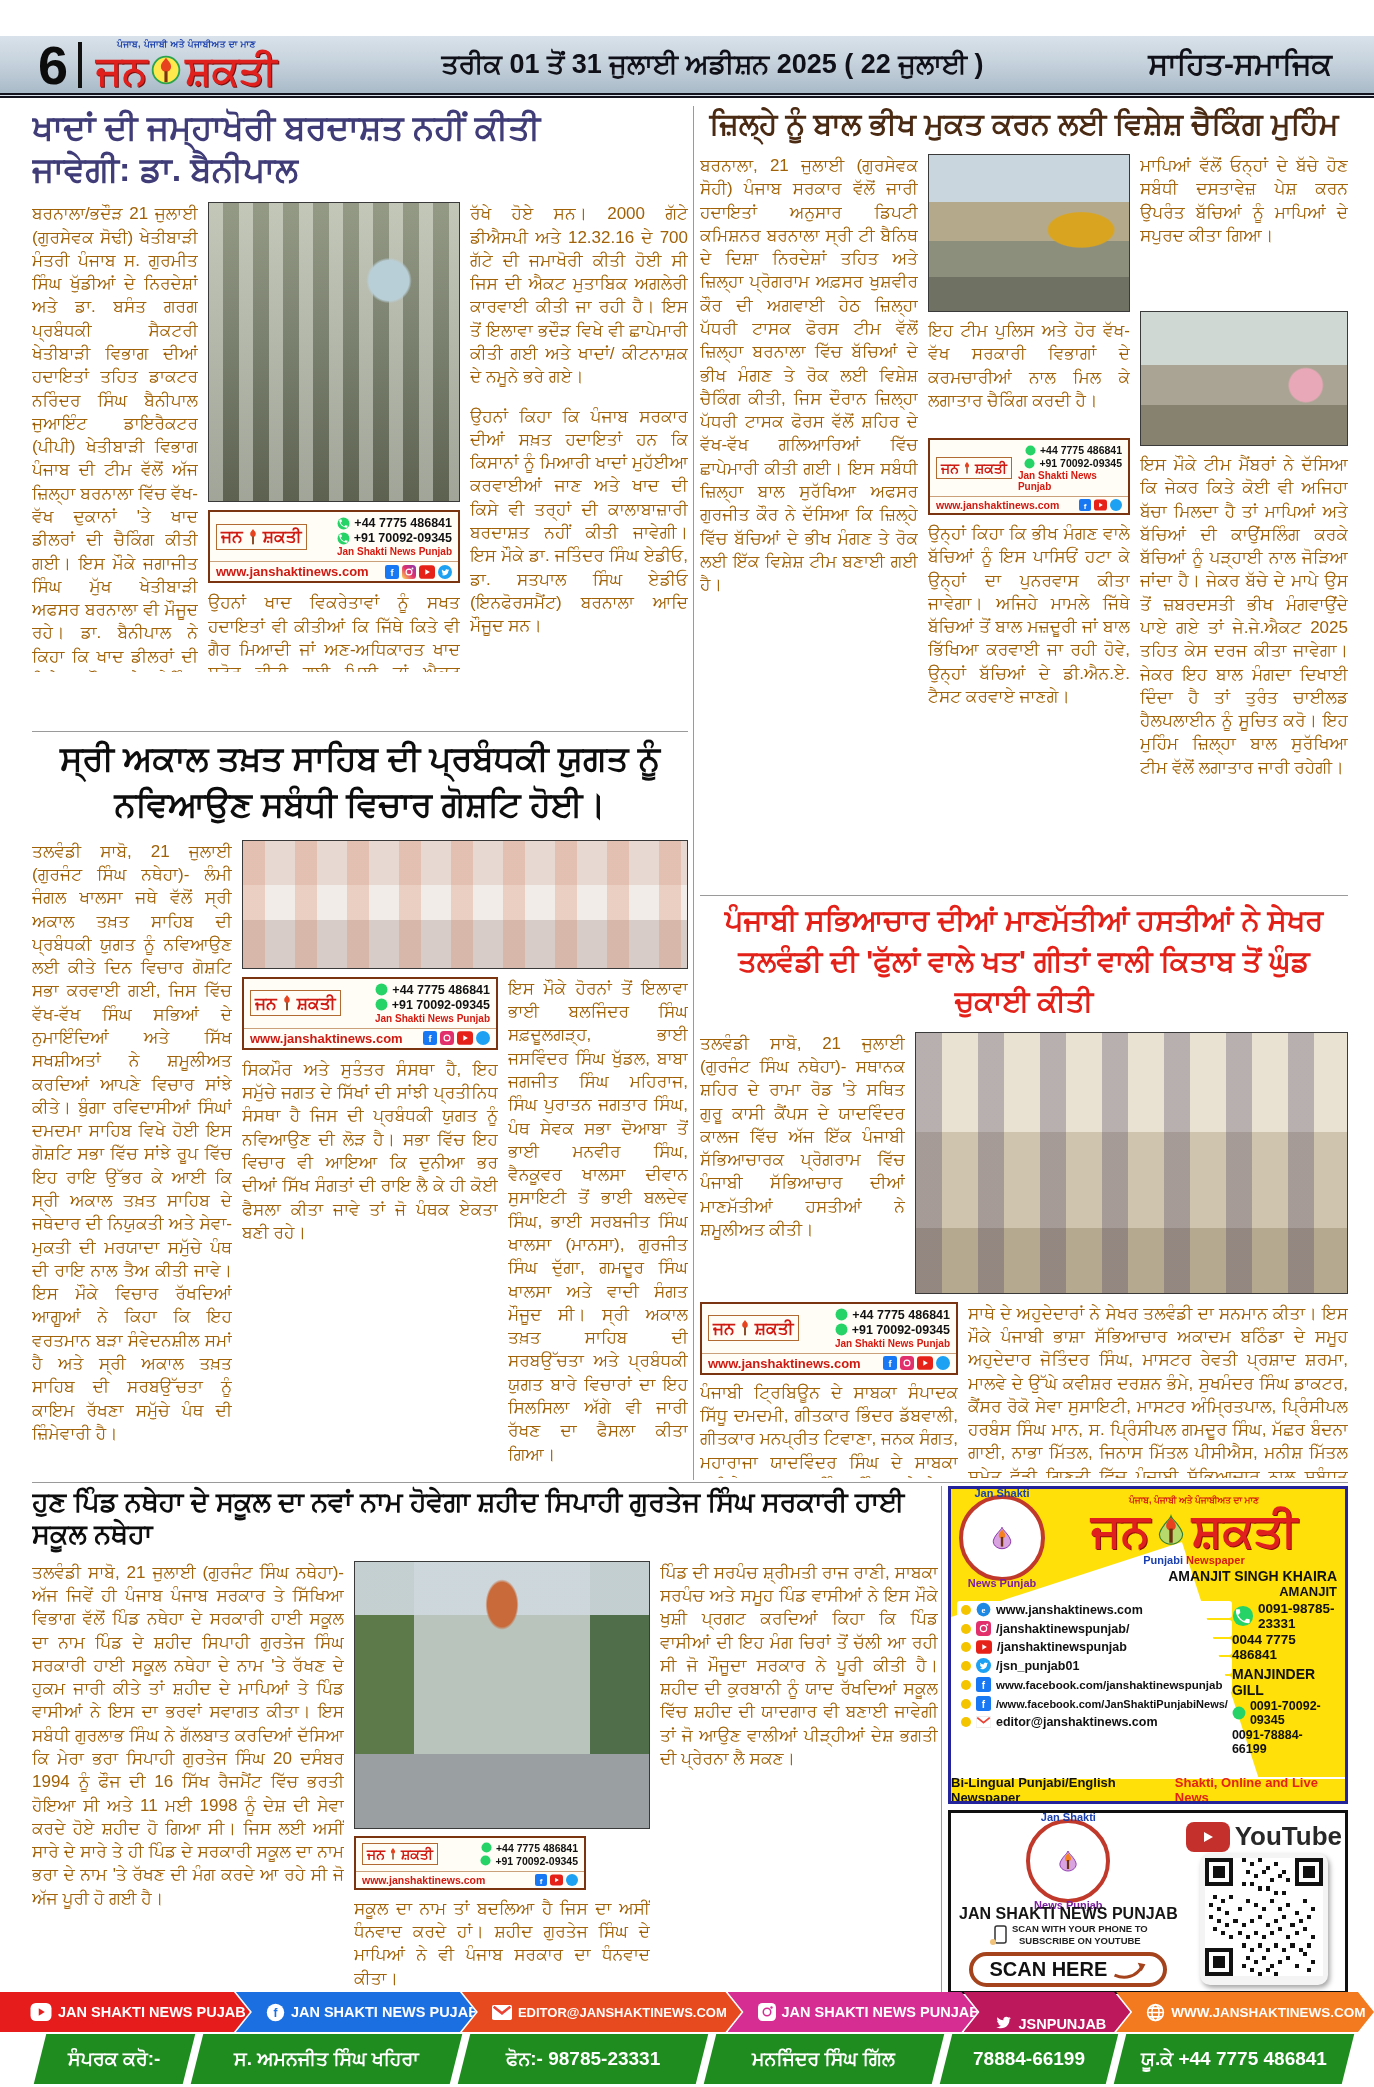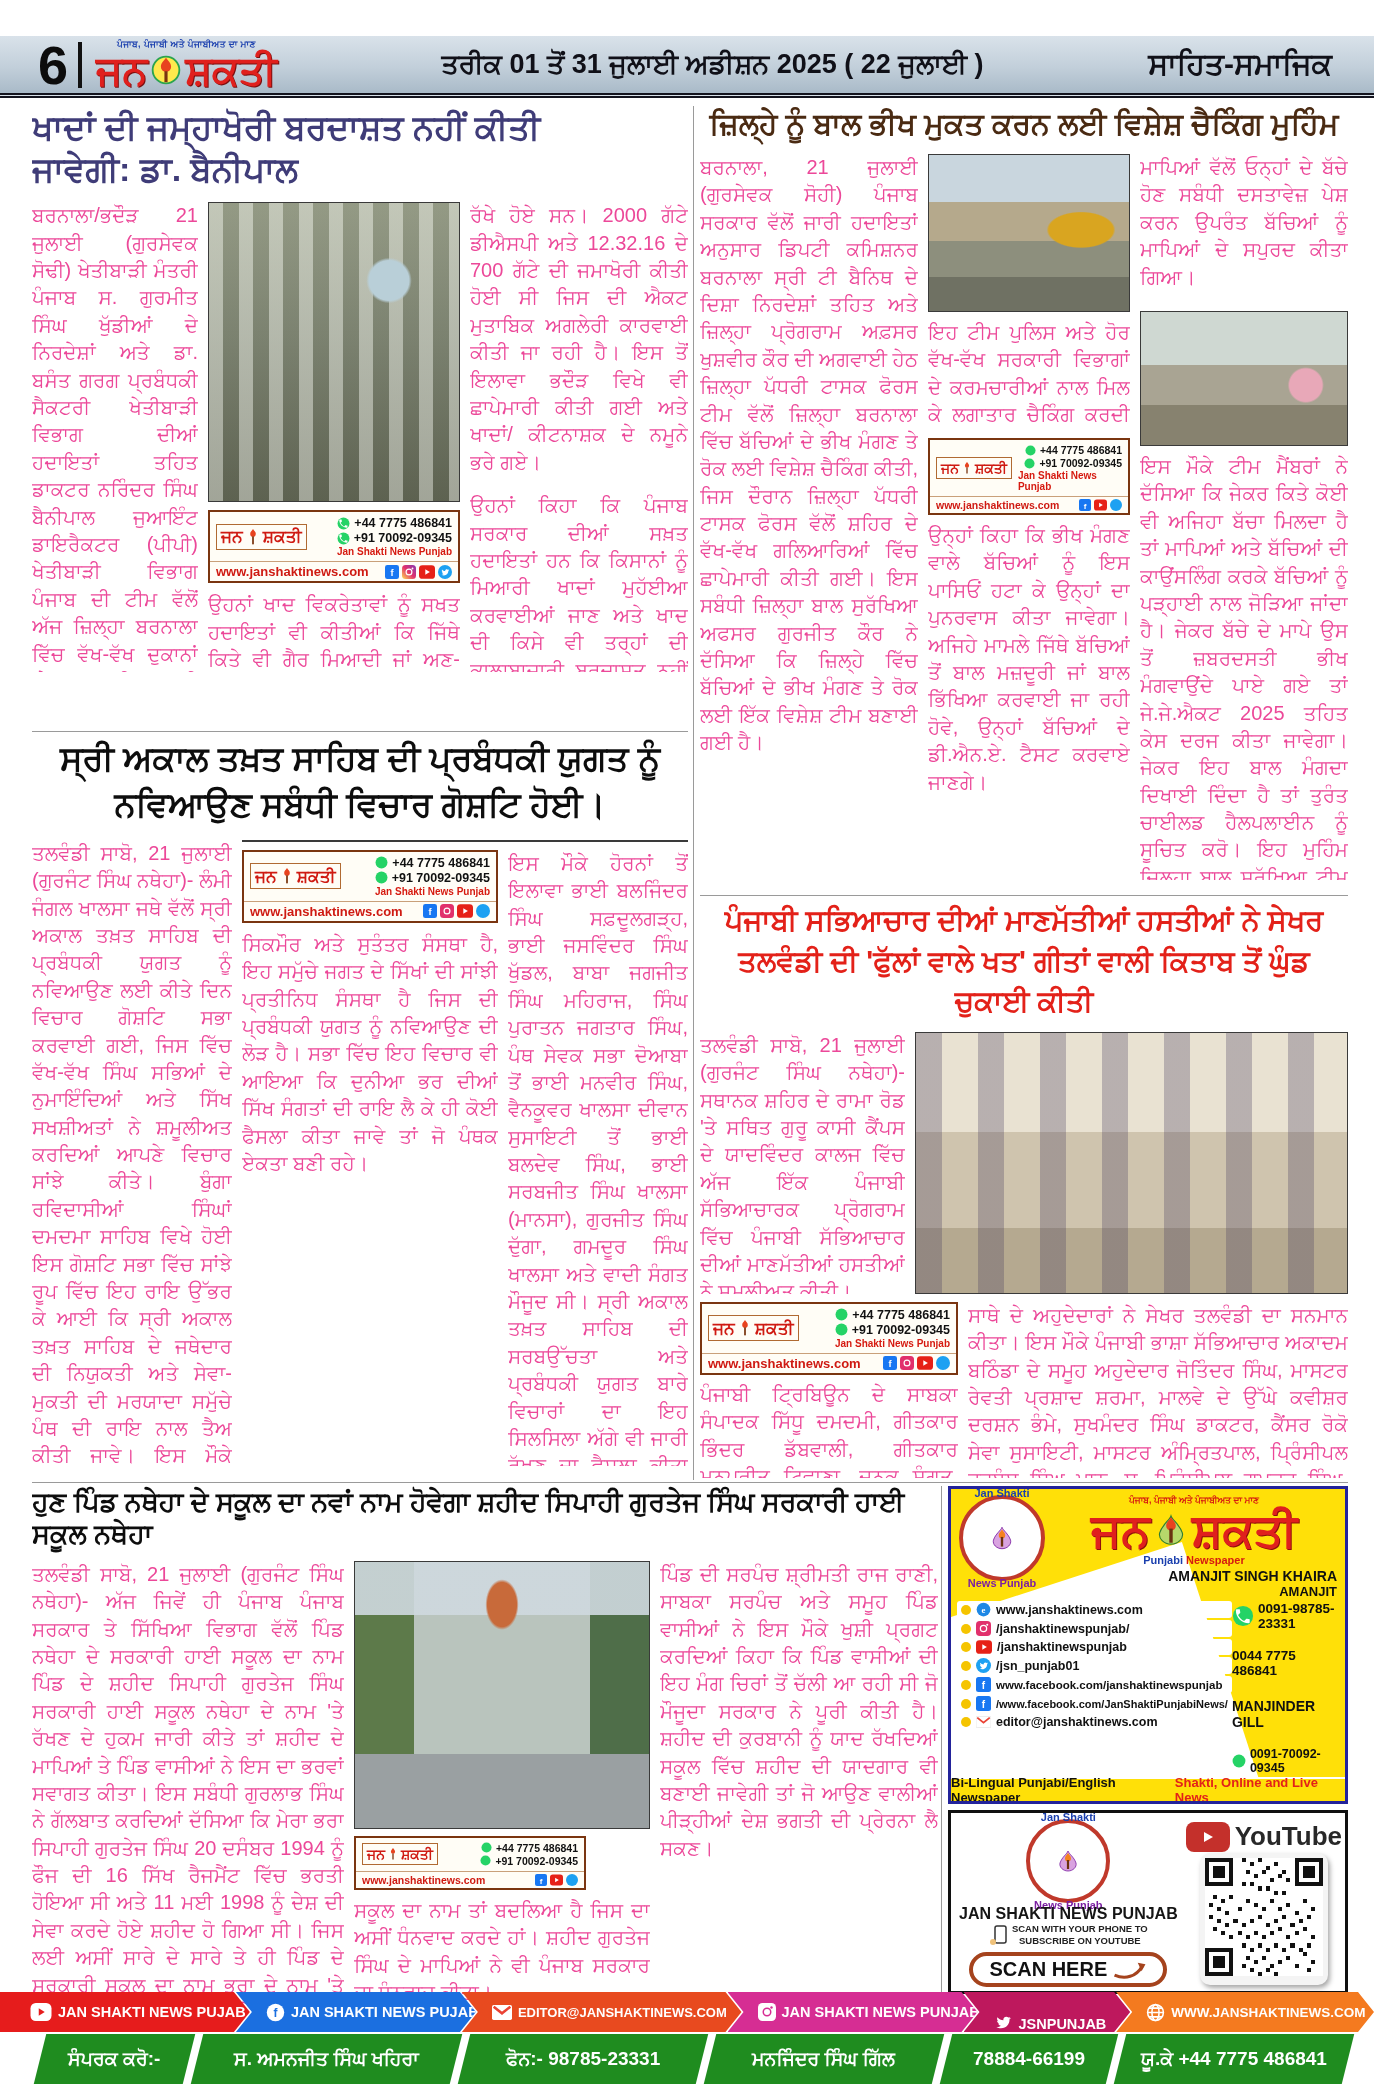--- a/index.html
+++ b/index.html
@@ -16,21 +16,21 @@
   }
   .pageno { font-size:54px; font-weight:800; color:#0c0c0c; margin-left:38px; line-height:1; }
   .pagebar { width:4px; height:46px; background:#111; margin:0 14px 0 10px; }
   .mast { display:flex; flex-direction:column; align-items:center; }
   .mast-tag { font-size:9px; color:#1a3fae; font-weight:700; letter-spacing:.4px; }
   .mast-row { display:flex; align-items:center; gap:4px; }
   .mast-word { font-size:40px; font-weight:800; color:#e0201d; text-shadow:1px 1px 0 #7a0f0f; line-height:1; }
   .dateline { flex:1; text-align:center; font-size:27px; font-weight:800; color:#101018; }
   .section { margin-right:42px; font-size:30px; font-weight:800; color:#101018; }
   
-  .txt { font-size:20px; line-height:1.37; text-align:justify; color:#ec4899; word-break:break-word; }
+  .txt { font-size:17px; line-height:1.37; text-align:justify; color:#a16207; word-break:break-word; }
   .col { overflow:hidden; }
   .photo { border:1px solid #3a3a3a; width:100%; }
   .hairline { position:absolute; background:#9a9a9a; }
   
   .hl-navy  { color:#3f3c78; font-size:34px; font-weight:800; line-height:1.24; }
   .hl-brown { color:#4a2a12; font-size:30px; font-weight:800; text-align:center; line-height:1.2; }
   .hl-black { color:#0d0d0d; font-size:34px; font-weight:800; text-align:center; line-height:1.35; }
   .hl-red   { color:#e32119; font-size:29px; font-weight:800; text-align:center; line-height:1.4; }
   .hl-black-sm { color:#0d0d0d; font-size:27px; font-weight:800; line-height:1.2; }
   
@@ -93,21 +93,21 @@
   .yp-tag { font-size:9px; color:#d61a10; font-weight:800; }
   .yp-title { display:flex; align-items:center; gap:4px; }
   .yp-title .big { font-size:46px; font-weight:800; color:#e0201d; text-shadow:1px 1px 0 #8d0f0b; line-height:1.05; }
   .yp-sub { font-size:11px; font-weight:800; color:#1a3fae; }
   .yp-sub em { color:#d61a10; font-style:normal; }
   .yp-mid { position:relative; display:flex; padding:2px 6px 0 6px; }
   .yp-links { flex:1.25; display:flex; flex-direction:column; gap:2px; }
   .link-row { display:flex; align-items:center; gap:5px; background:#ffffff; border-radius:3px;
               padding:1px 4px; font-size:12.5px; font-weight:800; color:#111; }
   .dot { width:10px; height:10px; border-radius:50%; background:#f5c400; flex:none; }
-  .yp-contact { flex:1; display:flex; flex-direction:column; align-items:flex-end; gap:17px; padding-right:2px; }
+  .yp-contact { flex:1; display:flex; flex-direction:column; align-items:flex-end; gap:1px; padding-right:2px; }
   .yc-name { font-size:14px; font-weight:800; color:#101010; }
   .yc-role { font-size:13px; font-weight:800; color:#101010; }
   .yc-phone { display:flex; gap:4px; align-items:center; font-size:13.5px; font-weight:800; color:#101010; }
   .yp-strip { position:absolute; left:0; right:0; bottom:0; height:24px; background:#ffe008;
               border-top:2px solid #fff; display:flex; align-items:center; justify-content:space-around;
               font-size:13px; font-weight:800; }
   .yp-strip .s1 { color:#101010; } .yp-strip .s2 { color:#e32119; }
   
   .wcard { margin-top:6px; height:184px; border:3px solid #101010; background:#fff; display:flex; padding:6px 8px; gap:8px; }
   .wc-left { flex:1.2; display:flex; flex-direction:column; align-items:center; }

